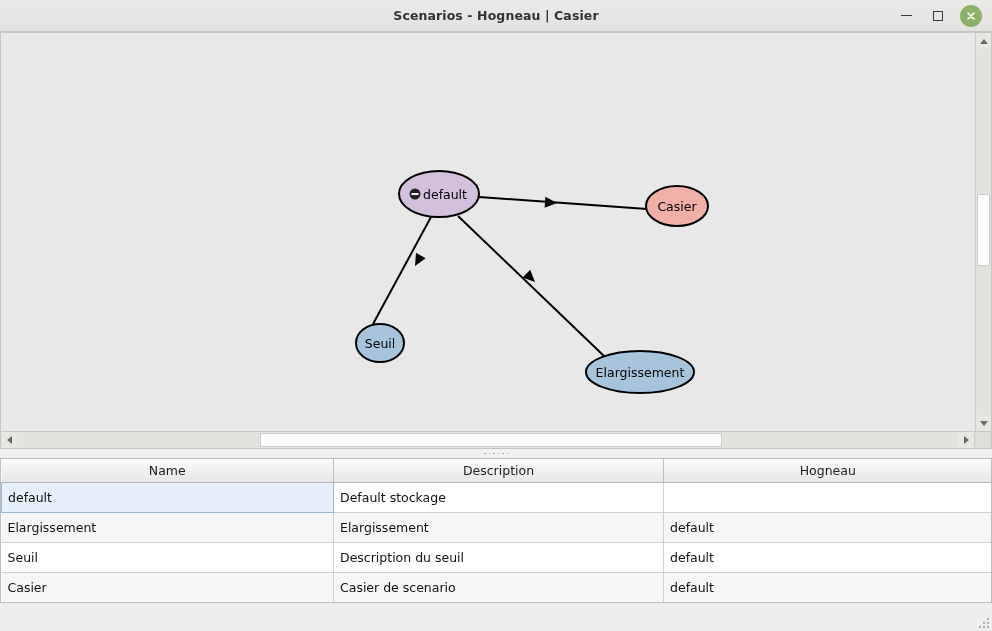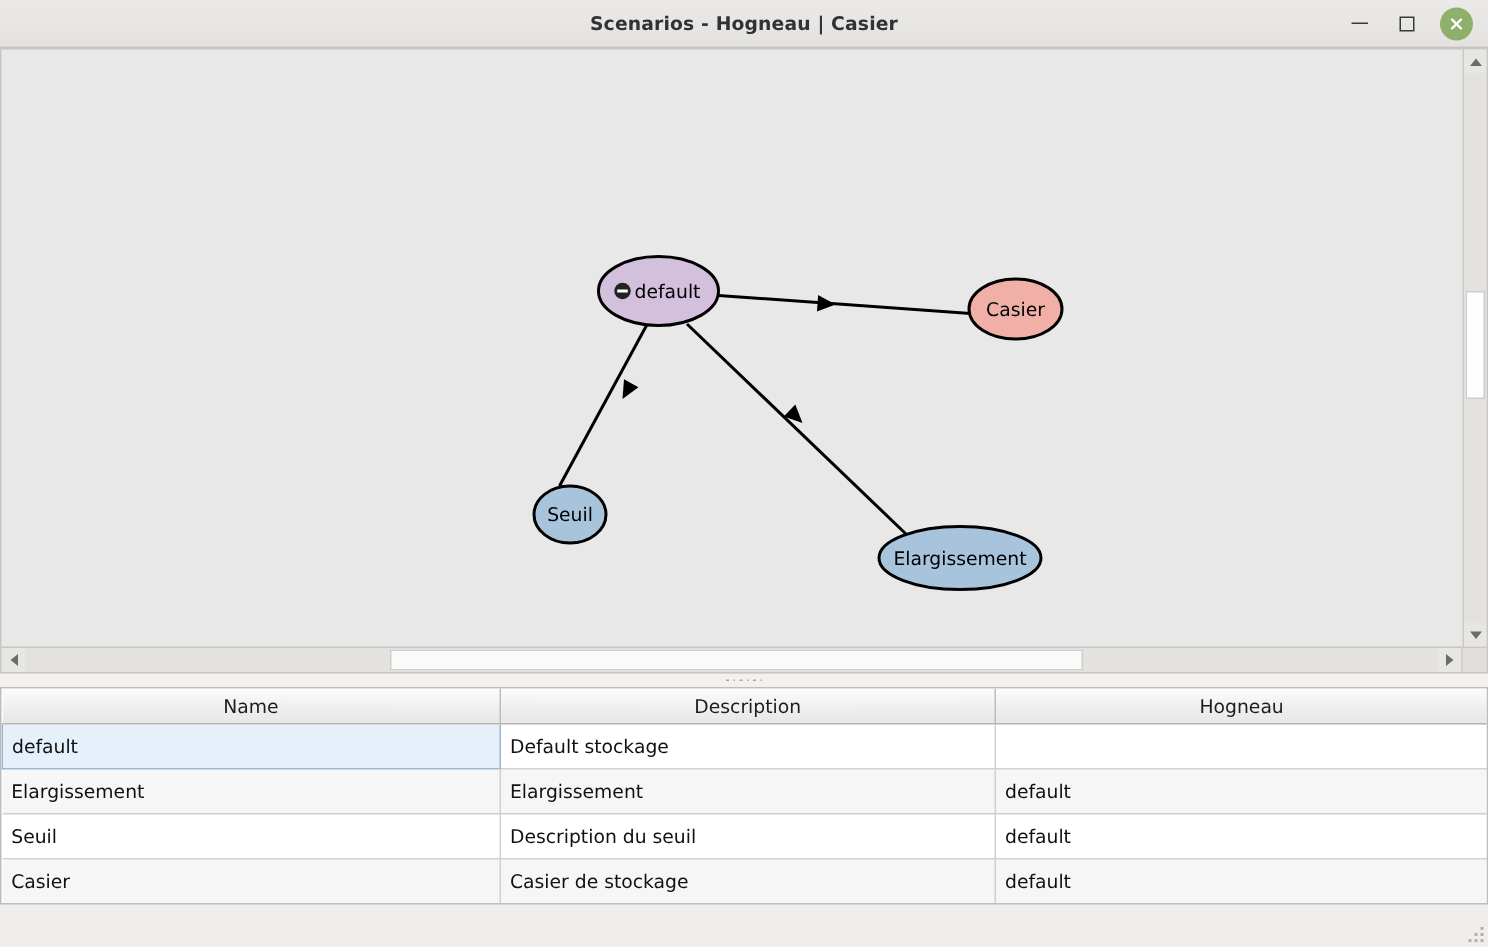--- a/index.html
+++ b/index.html
@@ -407,21 +407,21 @@
             <td>Elargissement</td>
             <td>default</td>
           </tr>
           <tr class="norm">
             <td>Seuil</td>
             <td>Description du seuil</td>
             <td>default</td>
           </tr>
           <tr class="alt">
             <td>Casier</td>
-            <td>Casier de stockage</td>
+            <td>Casier de scenario</td>
             <td>default</td>
           </tr>
         </tbody>
     </table>
     <div class="filler"></div>
   </div>
 
   <div class="statusbar">
     <div class="grip">
       <i style="right:0px;  bottom:0px;"></i>

